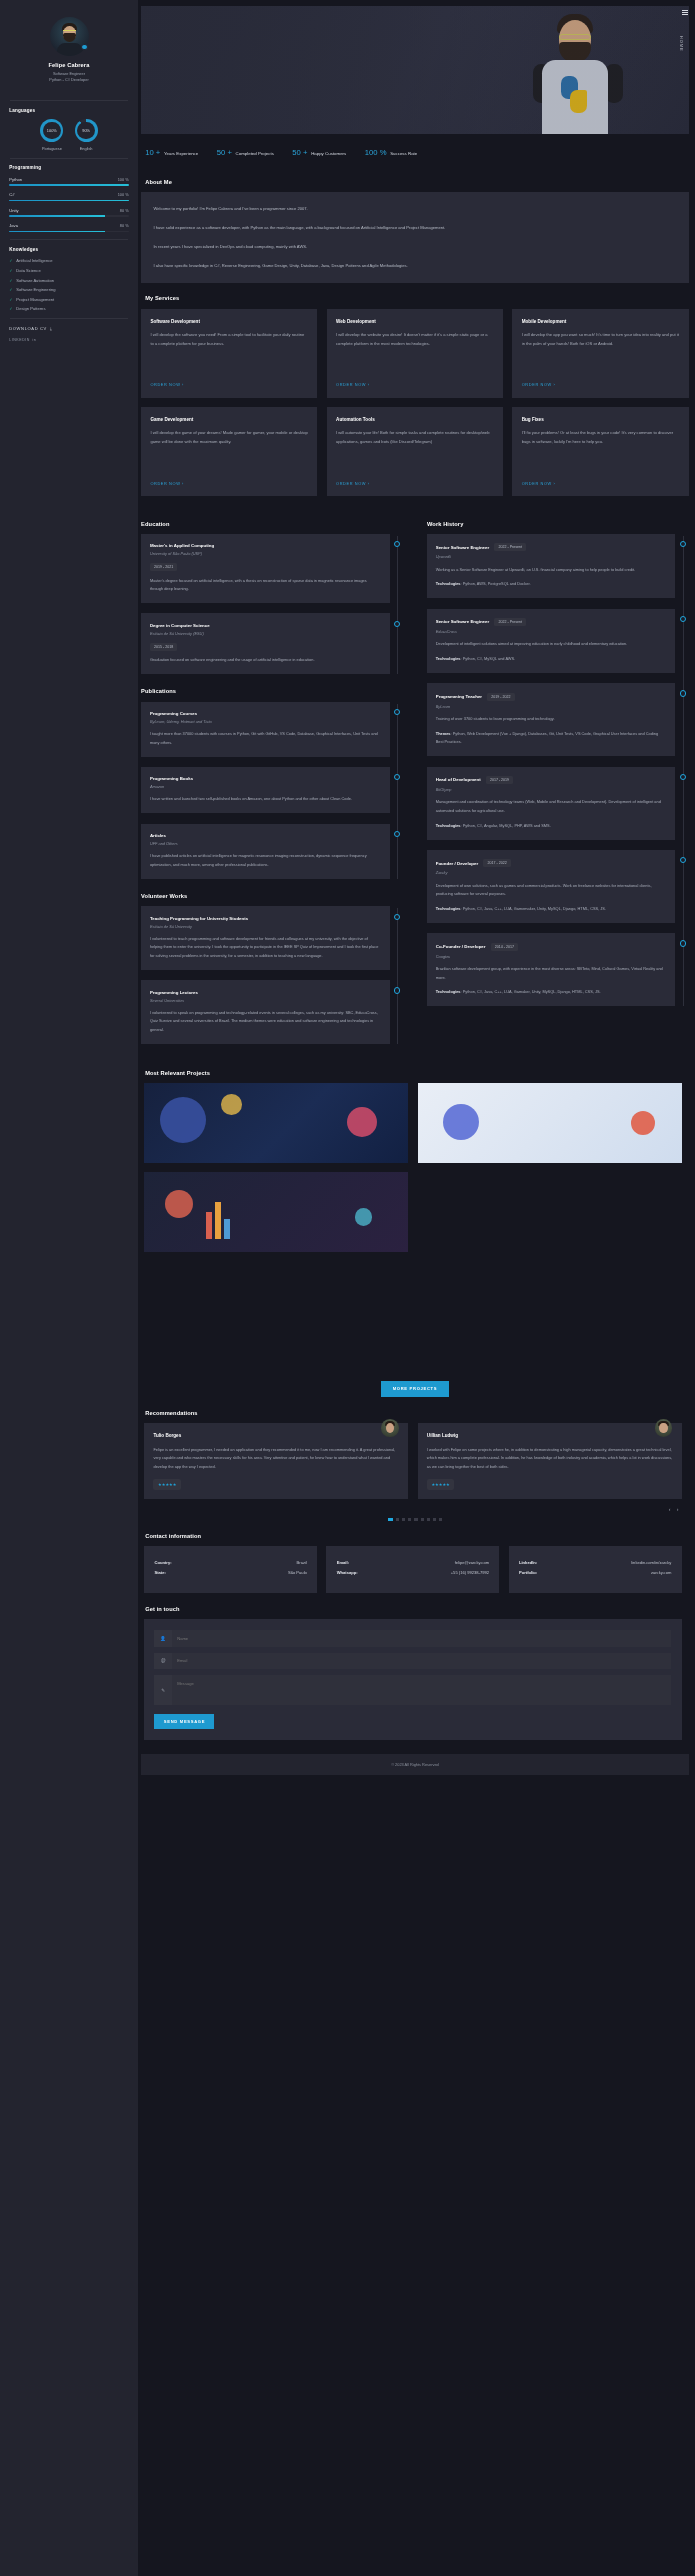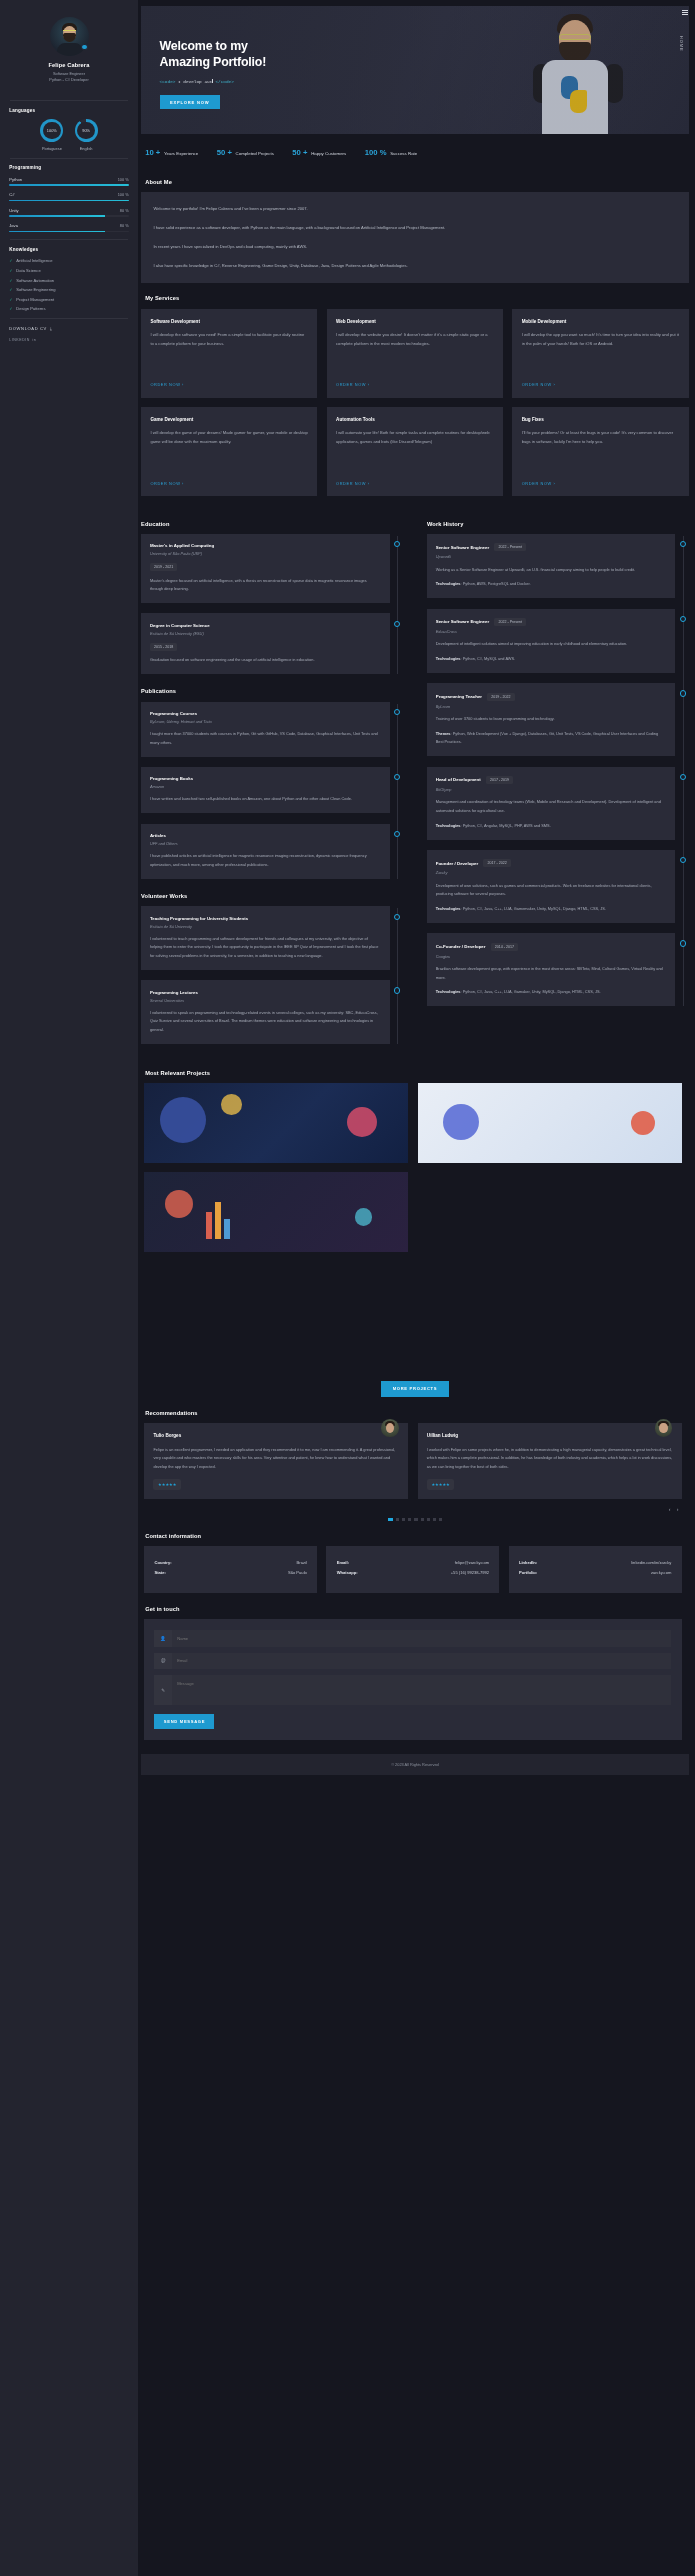--- a/index.html
+++ b/index.html
@@ -96,21 +96,21 @@
   .hp-py2{position:absolute;left:41px;top:84px;width:17.5px;height:23px;border-radius:7.2px 2.1px 7.2px 7.2px;background:#e2b616;}
   .hero-fade{position:absolute;inset:0;background:linear-gradient(90deg,rgba(40,42,56,.96) 0%,rgba(40,42,56,.55) 45%,rgba(40,42,56,.15) 70%);z-index:2;}
 
   .railmenu{ position:absolute; right:4.1px; top:9.3px; width:13.4px; text-align:center; z-index:9;}
   .burger { display:inline-block; }
   .burger i{ display:block; width:6.2px; height:1px; background:#d9dce3; margin:1px auto;}
   .rail-label{ writing-mode:vertical-rl; font-size:3.6px; letter-spacing:1.3px; color:#c6cad3; margin-top:17.5px;}
 
   .stats{ display:flex; gap:18.5px; padding:13.4px 0 10.3px 4.1px; margin:0 7.2px 0 3.1px;}
   .stat{ display:flex; align-items:baseline; gap:3.6px;}
-  .stat b{ color:#2aa3d8; font-size:7.7px; font-weight:700;}
+  .stat b{ color:#2aa3d8; font-size:7.7px; font-weight:400;}
   .stat span{ font-size:4.4px; color:#d4d8e0;}
 
   .sec { margin:0 7.2px 0 3.1px; }
   .sec-title{ font-size:5.7px; color:#fff; font-weight:700; margin:12.4px 0 7.2px 4.1px; letter-spacing:0.1px;}
   .panel{ background:#2a2b38; padding:11.3px 12.4px; }
   .panel p{ font-size:4.1px; line-height:2.5; color:#b5bac5;}
 
   .cards{ display:grid; grid-template-columns:repeat(3,1fr); gap:9.3px;}
   .card{ background:#2a2b38; padding:10.3px 9.3px 9.3px; }
   .card h3{ font-size:4.6px; color:#fff; font-weight:700; margin-bottom:7.2px;}
@@ -327,30 +327,20 @@
           <div class="hp-head"></div>
           <div class="hp-glass"></div>
         <div class="hp-beard"></div>
           <div class="hp-sleeve-l"></div>
           <div class="hp-sleeve-r"></div>
         <div class="hp-shirt"></div>
           <div class="hp-py1"></div>
           <div class="hp-py2"></div>
       </div>
       <div class="hero-fade"></div>
-      <div class="hero-inner">
-        <h1>
-          <span>Welcome to my</span><br>
-          <span>Amazing Portfolio!</span>
-        </h1>
-        <div class="hero-code">
-          <b>&lt;code&gt;</b><span> I develop aut</span><span class="caret"></span> <b>&lt;/code&gt;</b>
-        </div>
-        <button class="btn-explore">EXPLORE NOW</button>
-      </div>
     </section>
 
     <section class="stats">
       <div class="stat">
         <b>10 +</b>
           <span>Years Experience</span>
       </div>
       <div class="stat">
         <b>50 +</b>
           <span>Completed Projects</span>

